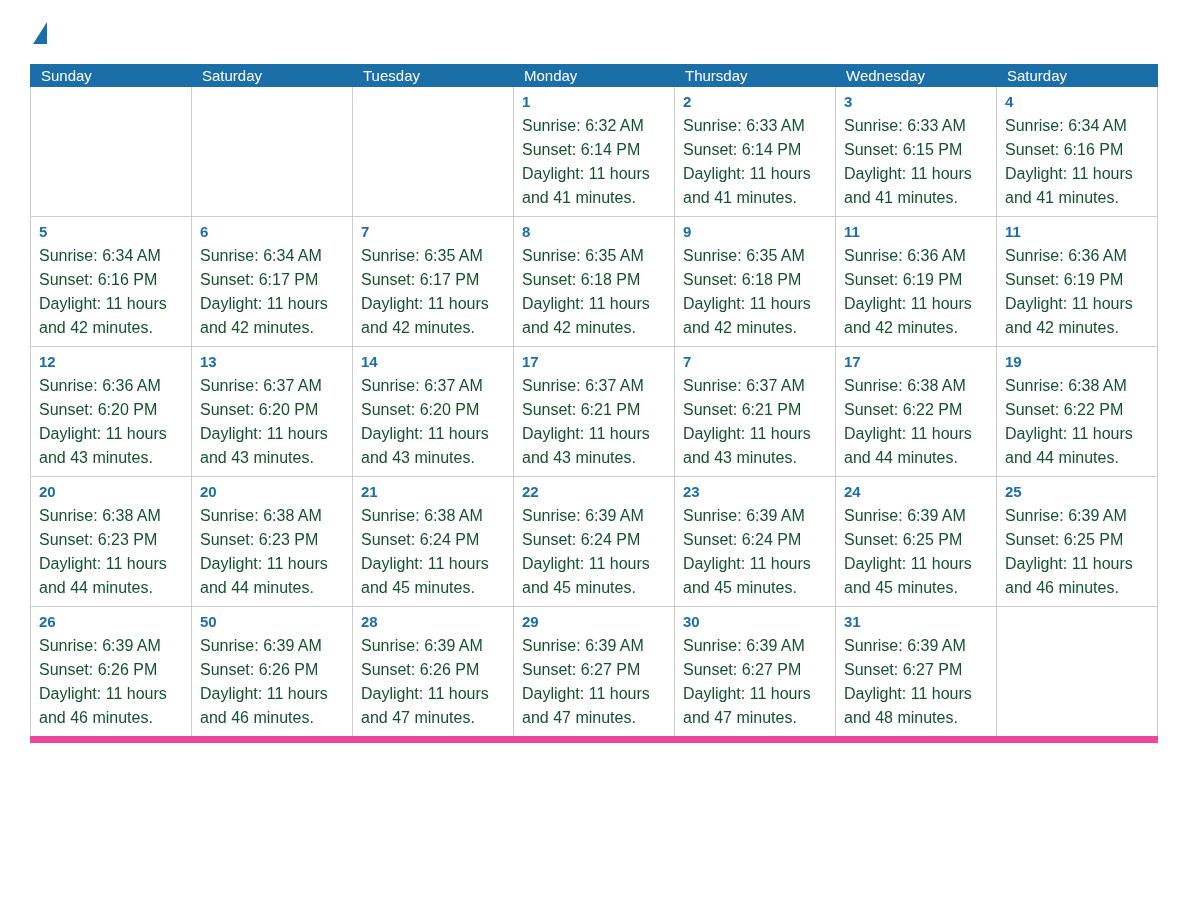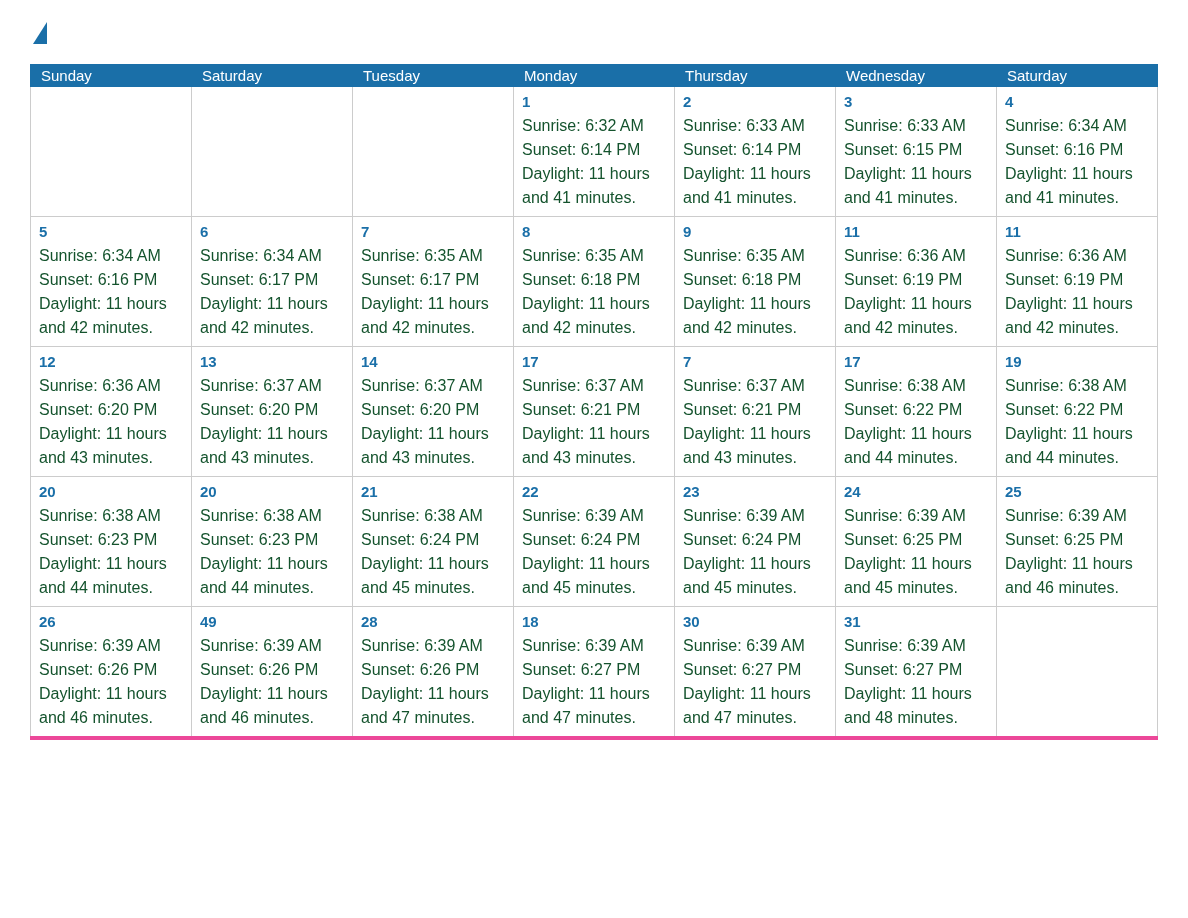--- a/index.html
+++ b/index.html
@@ -89,21 +89,21 @@
       color: #1a6fa8;
       display: block;
       margin-bottom: 4px;
     }
     .day-info {
       font-size: 16px;
       color: #14532d;
       line-height: 1.5;
     }
     tbody tr:last-child td {
-      border-bottom: 4px solid #ec4899;
+      border-bottom: 7px solid #ec4899;
     }
   </style>
 </head>
 <body>
 
 <div class="header">
   <div class="logo">
     <div class="logo-top">
       <span class="logo-general"></span>
       <div class="logo-triangle"></div>
@@ -291,33 +291,33 @@
         </td>
       </tr>
       <tr>
         <td>
           <span class="day-num">26</span>
           <div class="day-info" style="white-space: pre-line;">Sunrise: 6:39 AM
 Sunset: 6:26 PM
 Daylight: 11 hours and 46 minutes.</div>
         </td>
         <td>
-          <span class="day-num">49</span>
+          <span class="day-num">50</span>
           <div class="day-info" style="white-space: pre-line;">Sunrise: 6:39 AM
 Sunset: 6:26 PM
 Daylight: 11 hours and 46 minutes.</div>
         </td>
         <td>
           <span class="day-num">28</span>
           <div class="day-info" style="white-space: pre-line;">Sunrise: 6:39 AM
 Sunset: 6:26 PM
 Daylight: 11 hours and 47 minutes.</div>
         </td>
         <td>
-          <span class="day-num">18</span>
+          <span class="day-num">29</span>
           <div class="day-info" style="white-space: pre-line;">Sunrise: 6:39 AM
 Sunset: 6:27 PM
 Daylight: 11 hours and 47 minutes.</div>
         </td>
         <td>
           <span class="day-num">30</span>
           <div class="day-info" style="white-space: pre-line;">Sunrise: 6:39 AM
 Sunset: 6:27 PM
 Daylight: 11 hours and 47 minutes.</div>
         </td>

